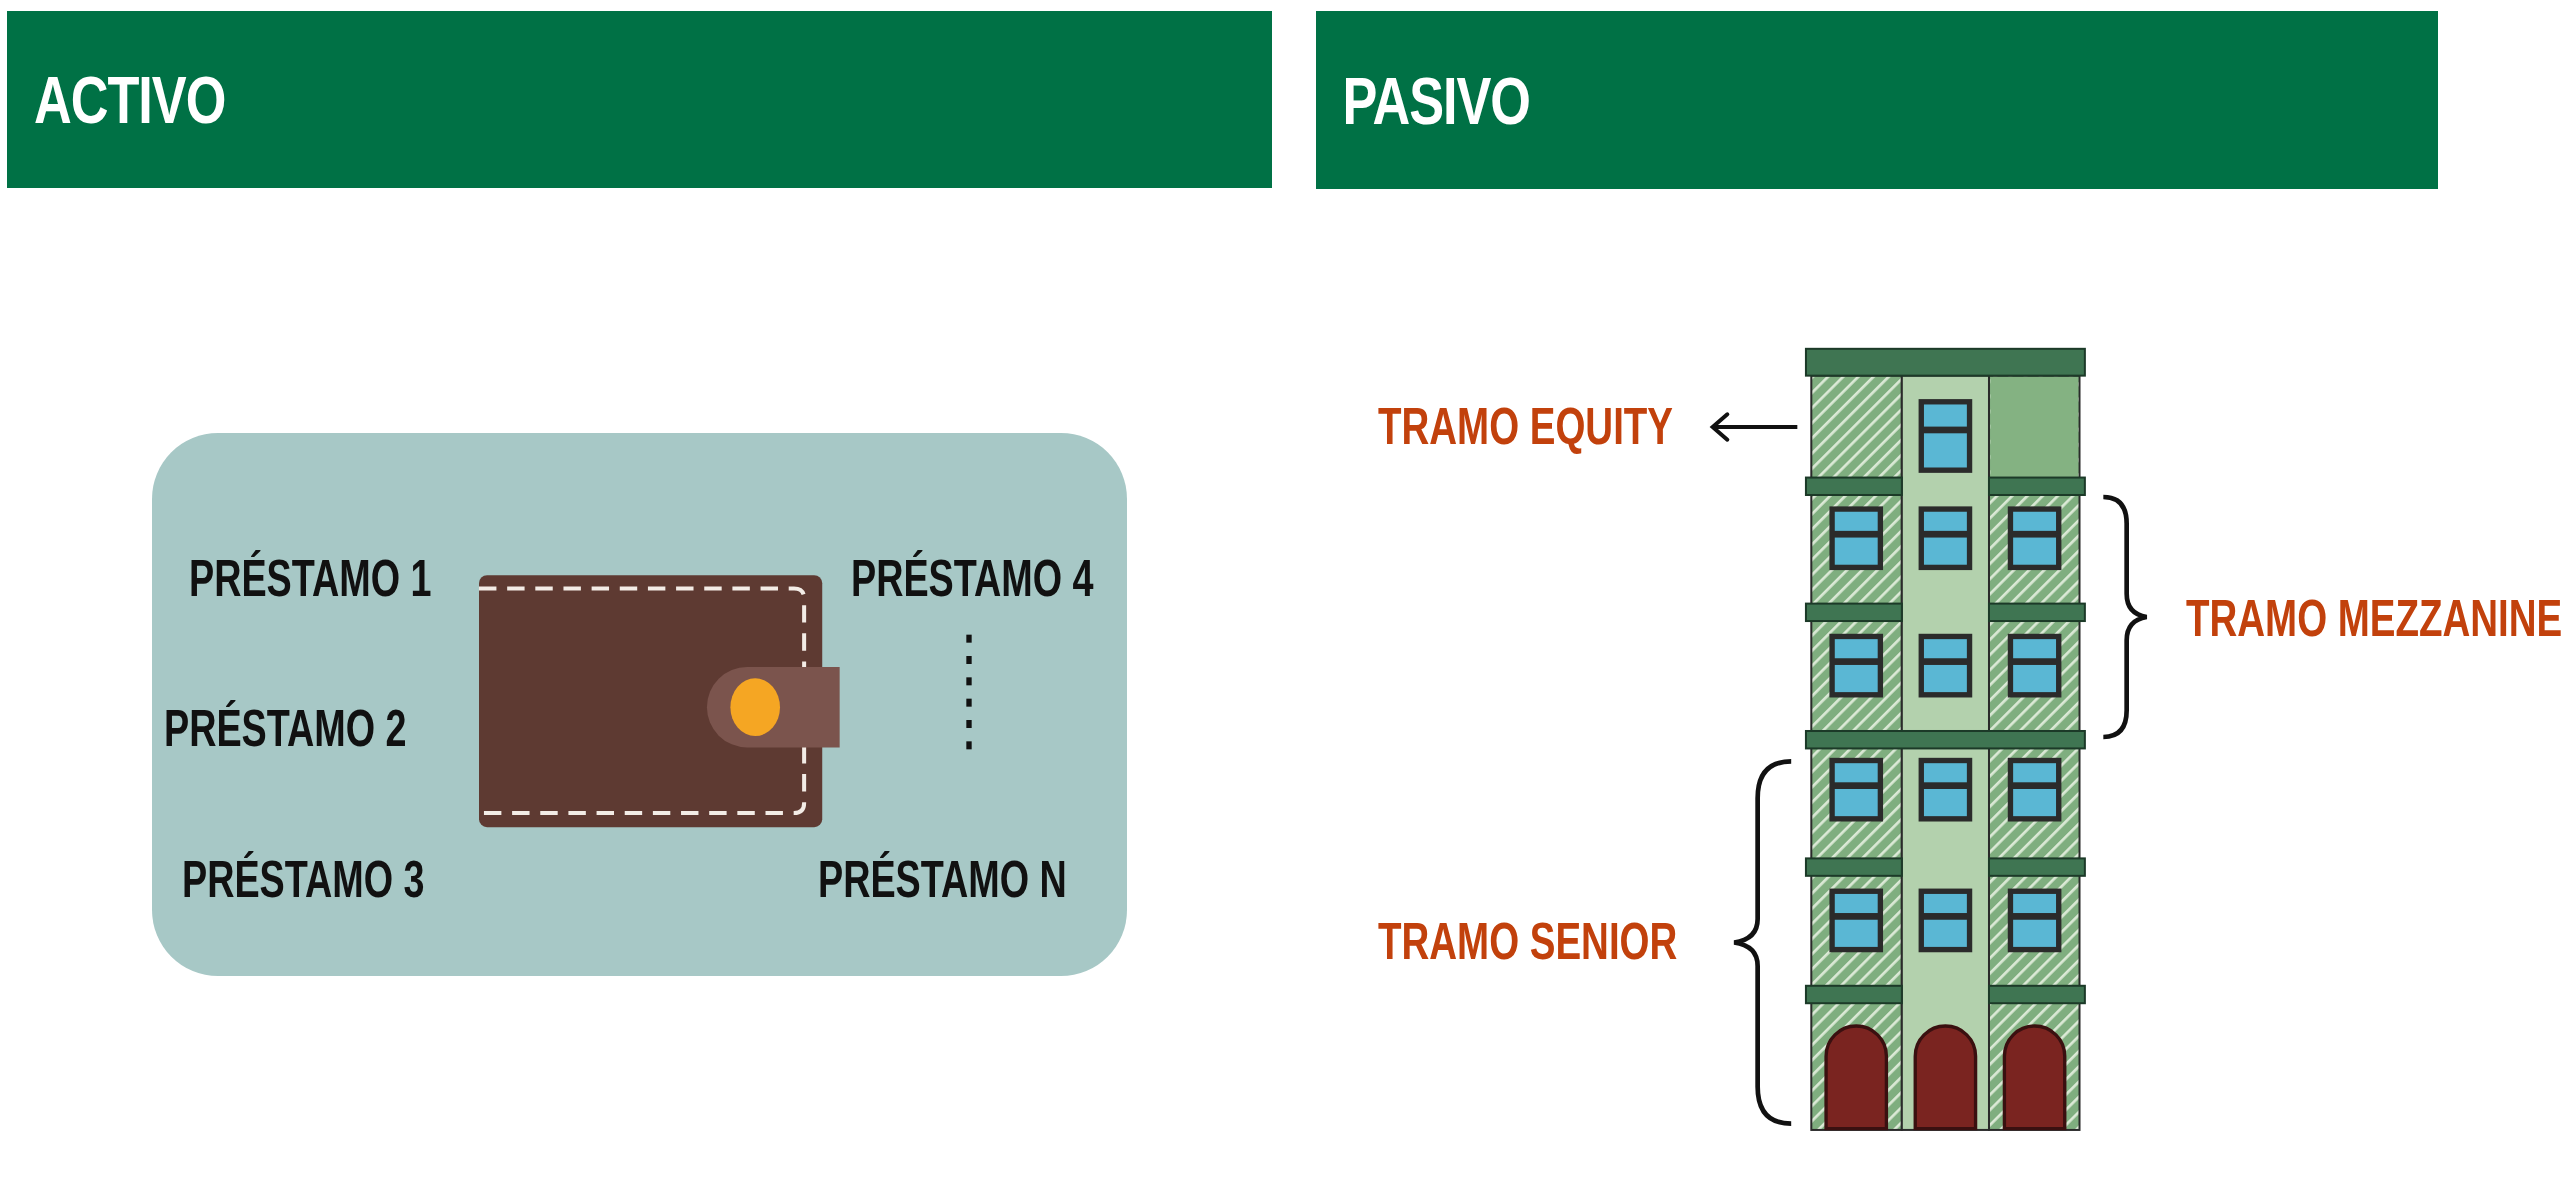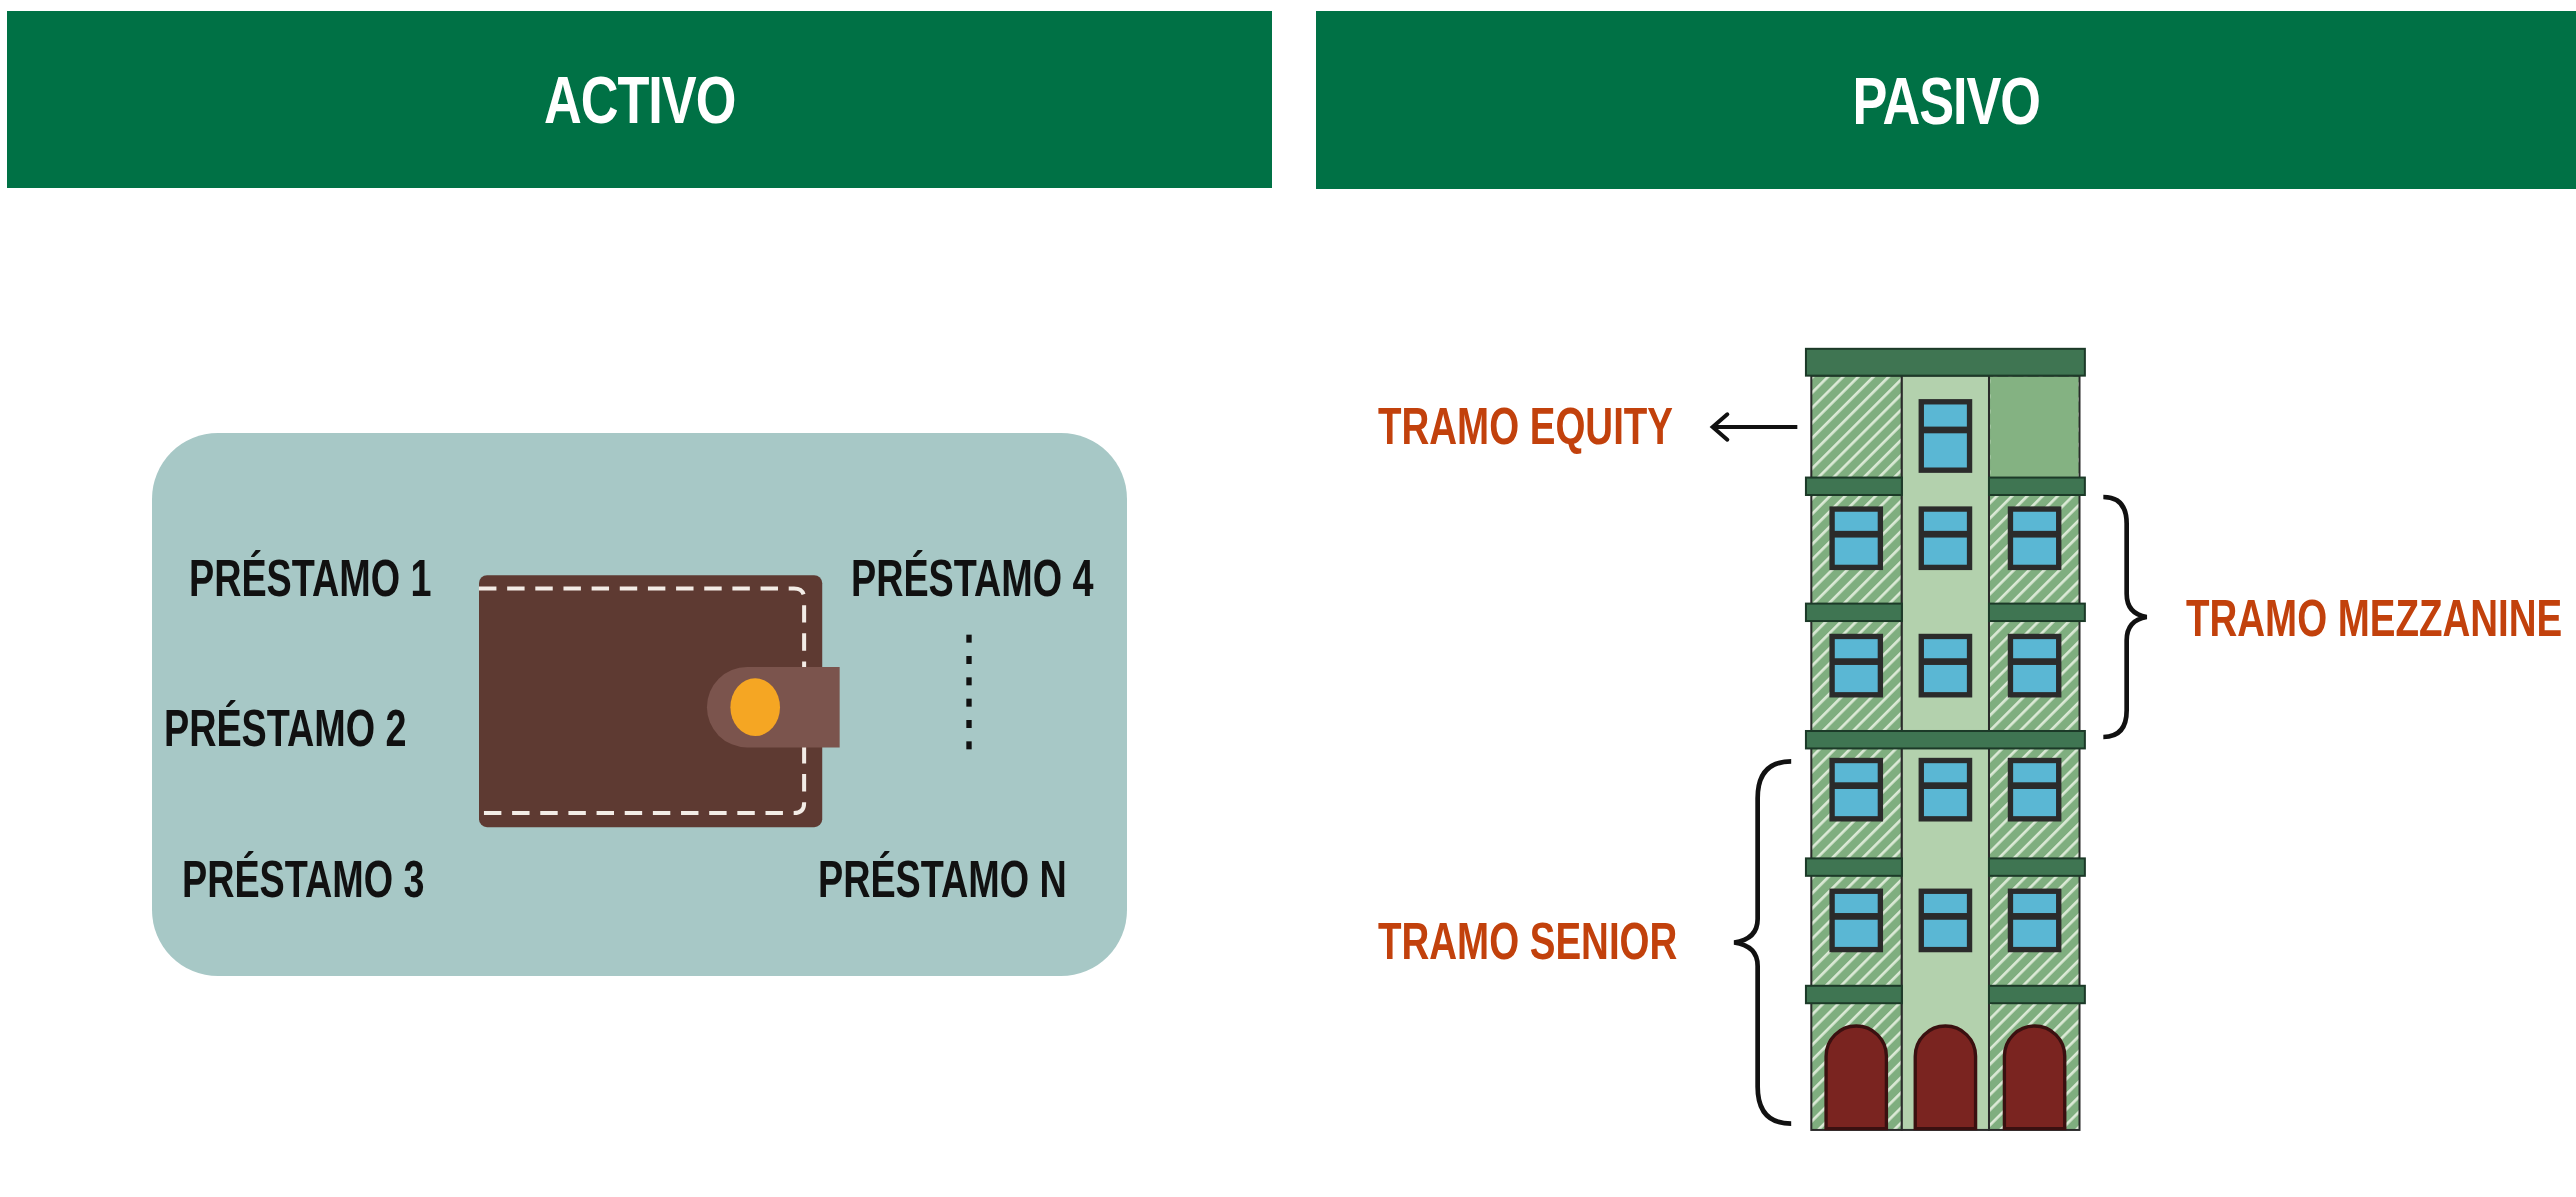--- a/index.html
+++ b/index.html
@@ -1,24 +1,24 @@
 <!DOCTYPE html>
 <html style="font-size:10.7px"><head>
 <meta charset="utf-8">
 <style>
   html, body { margin:0; padding:0; background:#ffffff; }
   body { width:2576px; height:1197px; position:relative; overflow:hidden;
          font-family:"Liberation Sans", sans-serif; }
   .header { position:absolute; background:#007145; color:#fff;
-            display:flex; align-items:center; justify-content:center;
+            display:flex; align-items:center; justify-content:flex-start;
             font-family:"Liberation Sans", sans-serif; font-weight:bold;
             font-size:67px; letter-spacing:-1.3px; }
   .header span { display:inline-block; transform:scaleX(0.78); }
   #hdr-activo { left:6.7px; top:11.4px; width:1265px; height:177px; }
-  #hdr-pasivo { left:1316px; top:11.4px; width:1260px; height:178px; }
+  #hdr-pasivo { left:1316px; top:11.4px; width:1122px; height:178px; }
   .card { position:absolute; left:152px; top:433px; width:975px; height:543px;
           background:#a7c8c6; border-radius:66px; }
   .lbl { position:absolute; font-family:"Liberation Sans", sans-serif; font-weight:bold;
          font-size:51px; color:#111; white-space:nowrap;margin-top:27px; }
   .lbl span { display:inline-block; transform:scaleX(0.74); transform-origin:left center; }
   .wallet { position:absolute; left:479px; top:575px; }
   .bld { position:absolute; left:1744px; top:322px; }
   .side-lbl { position:absolute; font-family:"Liberation Sans", sans-serif; font-weight:bold;
               font-size:52px; color:#c2410c; white-space:nowrap; }
   .side-lbl span { display:inline-block; transform:scaleX(0.74); transform-origin:left center; }

